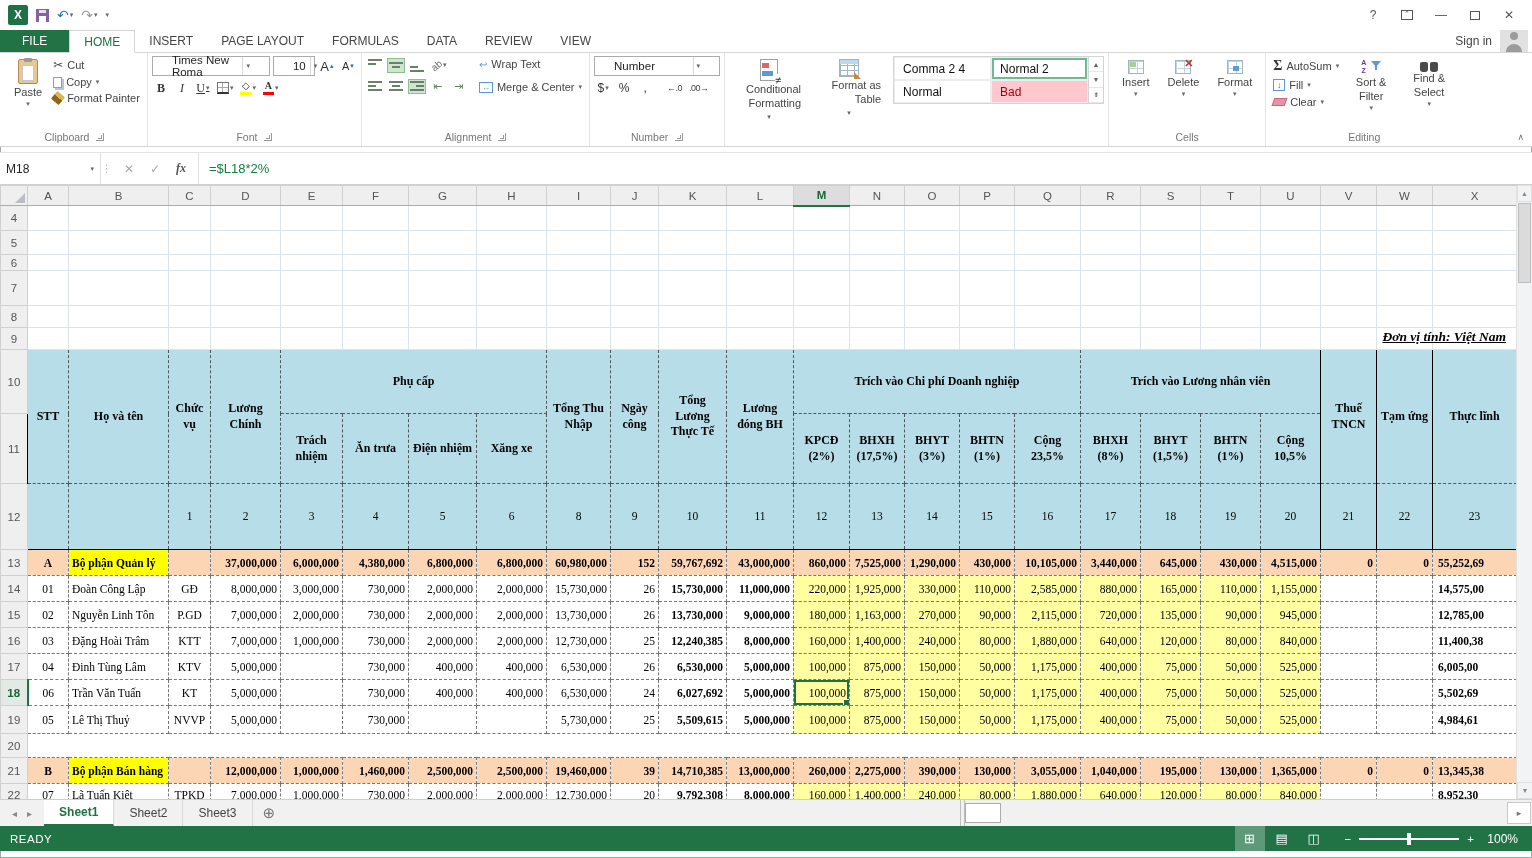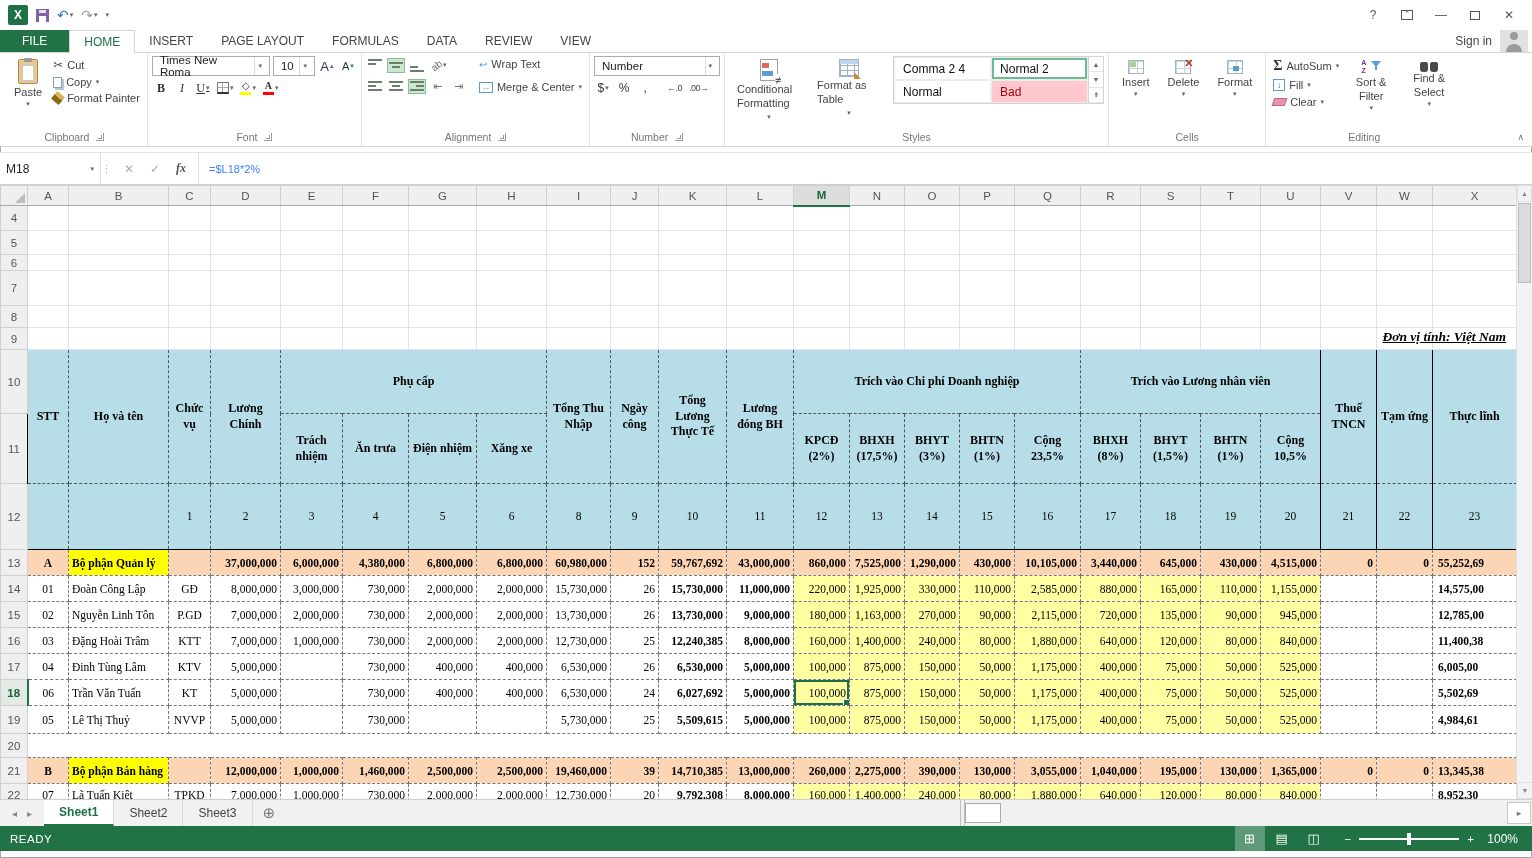--- a/index.html
+++ b/index.html
@@ -48,21 +48,21 @@
   .sbtn { display:flex; align-items:center; gap:4px; font-size:11px; color:#444; padding:2px 3px; white-space:nowrap; }
   .icon-paste { width:20px; height:25px; background:#E8C792; border:1px solid #B08A4F; border-radius:2px; position:relative; }
   .icon-paste::before { content:""; position:absolute; left:3px; top:5px; right:3px; bottom:2px; background:#fff; border:1px solid #C8C8C8; }
   .icon-paste::after { content:""; position:absolute; left:5px; top:-2px; width:8px; height:4px; background:#9B9B9B; border-radius:1px; }
   .cutic { color:#444; font-size:12px; }
   .copyic { width:9px; height:11px; border:1px solid #8AA0B8; background:#fff; box-shadow:2px 2px 0 #B7C6D6; }
   .fpic { width:10px; height:10px; background:linear-gradient(180deg,#D9B659 0 45%,#8B6914 45% 100%); transform:rotate(40deg); border-radius:1px; }
 
   .frow { display:flex; align-items:center; gap:3px; margin-bottom:3px; }
   .combo { border:1px solid #ABABAB; height:20px; background:#fff; display:flex; align-items:center;
-    font-size:11.5px; color:#222; padding:0 7px; gap:4px; }
+    font-size:11.5px; color:#222; padding:0 19px; gap:4px; }
   .combo .dd { margin-left:auto; border-left:1px solid #D9D9D9; padding-left:3px; height:100%; display:flex; align-items:center; }
   .fbtn { min-width:18px; height:18px; display:flex; align-items:center; justify-content:center;
     font-size:12px; color:#333; gap:1px; padding:0 2px; }
   .fbtn.bold { font-weight:bold; font-family:"Liberation Serif",serif; }
   .fbtn.italic { font-style:italic; font-family:"Liberation Serif",serif; }
   .fbtn.und { text-decoration:underline; font-family:"Liberation Serif",serif; }
   .colorbar { display:flex; flex-direction:column; align-items:center; line-height:1; }
   .colorbar .bar { width:11px; height:3px; margin-top:1px; }
   .ic-border { width:12px; height:12px; border:1px solid #777; border-bottom:2px solid #333;
     background: linear-gradient(#aaa,#aaa) center/100% 1px no-repeat, linear-gradient(#aaa,#aaa) center/1px 100% no-repeat; }
@@ -82,21 +82,21 @@
   .ic-cf { width:18px; height:22px; border:1px solid #A0A0A0; position:relative;
     background: linear-gradient(90deg,#E06666 0 7px,transparent 7px) 1px 3px/16px 5px no-repeat,
                 linear-gradient(90deg,#5B9BD5 0 11px,transparent 0) 1px 11px/16px 5px no-repeat; background-color:#fff; }
   .ic-cf::after { content:"≠"; position:absolute; right:-4px; bottom:-6px; font-size:11px; color:#333; background:#fff; }
   .ic-fat { width:20px; height:18px; border:1px solid #9FB4C7; background:
     linear-gradient(#BDD7EE 0 4px, transparent 4px),
     linear-gradient(#9FB4C7 1px, transparent 1px) 0 0/20px 5px,
     linear-gradient(90deg,#9FB4C7 1px, transparent 1px) 0 0/7px 18px; position:relative; }
   .ic-fat::after { content:""; position:absolute; right:-3px; bottom:-3px; width:0; height:0;
     border-left:7px solid transparent; border-bottom:7px solid #C9893C; transform:rotate(90deg); }
-  .twoline { width:64px; text-align:left; font-size:11px; color:#444; line-height:1.25; }
+  .twoline { width:64px; text-align:right; font-size:11px; color:#444; line-height:1.25; }
   .gallery { display:flex; border:1px solid #D4D4D4; margin-left:4px; }
   .gcol { display:flex; flex-direction:column; }
   .gcell { width:97px; height:23px; display:flex; align-items:center; padding:0 8px; font-size:12px;
     color:#111; background:#fff; border:1px solid #EDEDED; }
   .gcell.sel { box-shadow: inset 0 0 0 2px #6CBB92; }
   .gcell.bad { background:#FFC7CE; color:#9C0006; }
   .gscroll { display:flex; flex-direction:column; width:15px; border-left:1px solid #D4D4D4; }
   .gsbtn { flex:1; display:flex; align-items:center; justify-content:center; font-size:7px; color:#666; border-bottom:1px solid #E6E6E6; }
 
   .mgrid { width:16px; height:14px; border:1px solid #9FB4C7; position:relative;
@@ -123,21 +123,21 @@
 
   
   .fbar { height:33px; margin-top:5px; border-top:1px solid #E4E4E4; border-bottom:1px solid #D0D0D0;
     display:flex; align-items:stretch; background:#fff; }
   .namebox { width:100px; display:flex; align-items:center; padding:0 6px; font-size:12px; color:#222; gap:4px; }
   .namebox .dd { margin-left:auto; }
   .fdots { width:12px; display:flex; align-items:center; justify-content:center; color:#B5B5B5; font-size:10px; border-left:1px solid #E0E0E0; }
   .fxbtns { display:flex; align-items:center; border-right:1px solid #E0E0E0; padding:0 4px; }
   .fxb { width:26px; text-align:center; color:#A9A9A9; font-size:12px; }
   .fxb.fx { color:#555; font-style:italic; font-family:"Liberation Serif",serif; font-weight:bold; }
-  .fval { flex:1; display:flex; align-items:center; padding-left:10px; font-size:11px; color:#3b82f6; }
+  .fval { flex:1; display:flex; align-items:center; padding-left:10px; font-size:13px; color:#15803d; }
 
   
   .sheet-wrap { position:relative; width:1532px; height:614px; overflow:hidden; background:#fff; }
   table.grid { table-layout:fixed; border-collapse:collapse; width:1516px; }
   td { vertical-align:middle; }
   .ch, .rh { background:#EFEFEF; border:1px solid #D0D0D0; color:#555; font-size:11.5px; text-align:center; font-weight:normal; }
   .ch { height:20px; border-bottom:1px solid #ABABAB; }
   .ch-sel { background:#DDDDDD; color:#17673B; font-weight:bold; border-bottom:2px solid #217346; }
   .rh-sel { background:#E3E9E4; color:#17673B; font-weight:bold; border-right:2px solid #217346; }
   .corner { background:#EFEFEF; border:1px solid #D0D0D0; border-bottom:1px solid #ABABAB; position:relative; }
@@ -465,23 +465,20 @@
             <div class="gcell sel">Normal 2</div>
             <div class="gcell bad">Bad</div>
           </div>
           <div class="gscroll">
             <div class="gsbtn">▲</div>
             <div class="gsbtn">▼</div>
             <div class="gsbtn">⇟</div>
           </div>
         </div>
       </div>
-      <div class="rg-label">
-          <span>Styles</span>
-        </div>
     </div>
 
     <div class="rgroup">
       <div class="rg-body">
         <div class="cellbtn">
             <span class="mgrid ins"></span>
             <span>Insert</span>
             <span class="dd">▾</span>
           </div>
         <div class="cellbtn">

